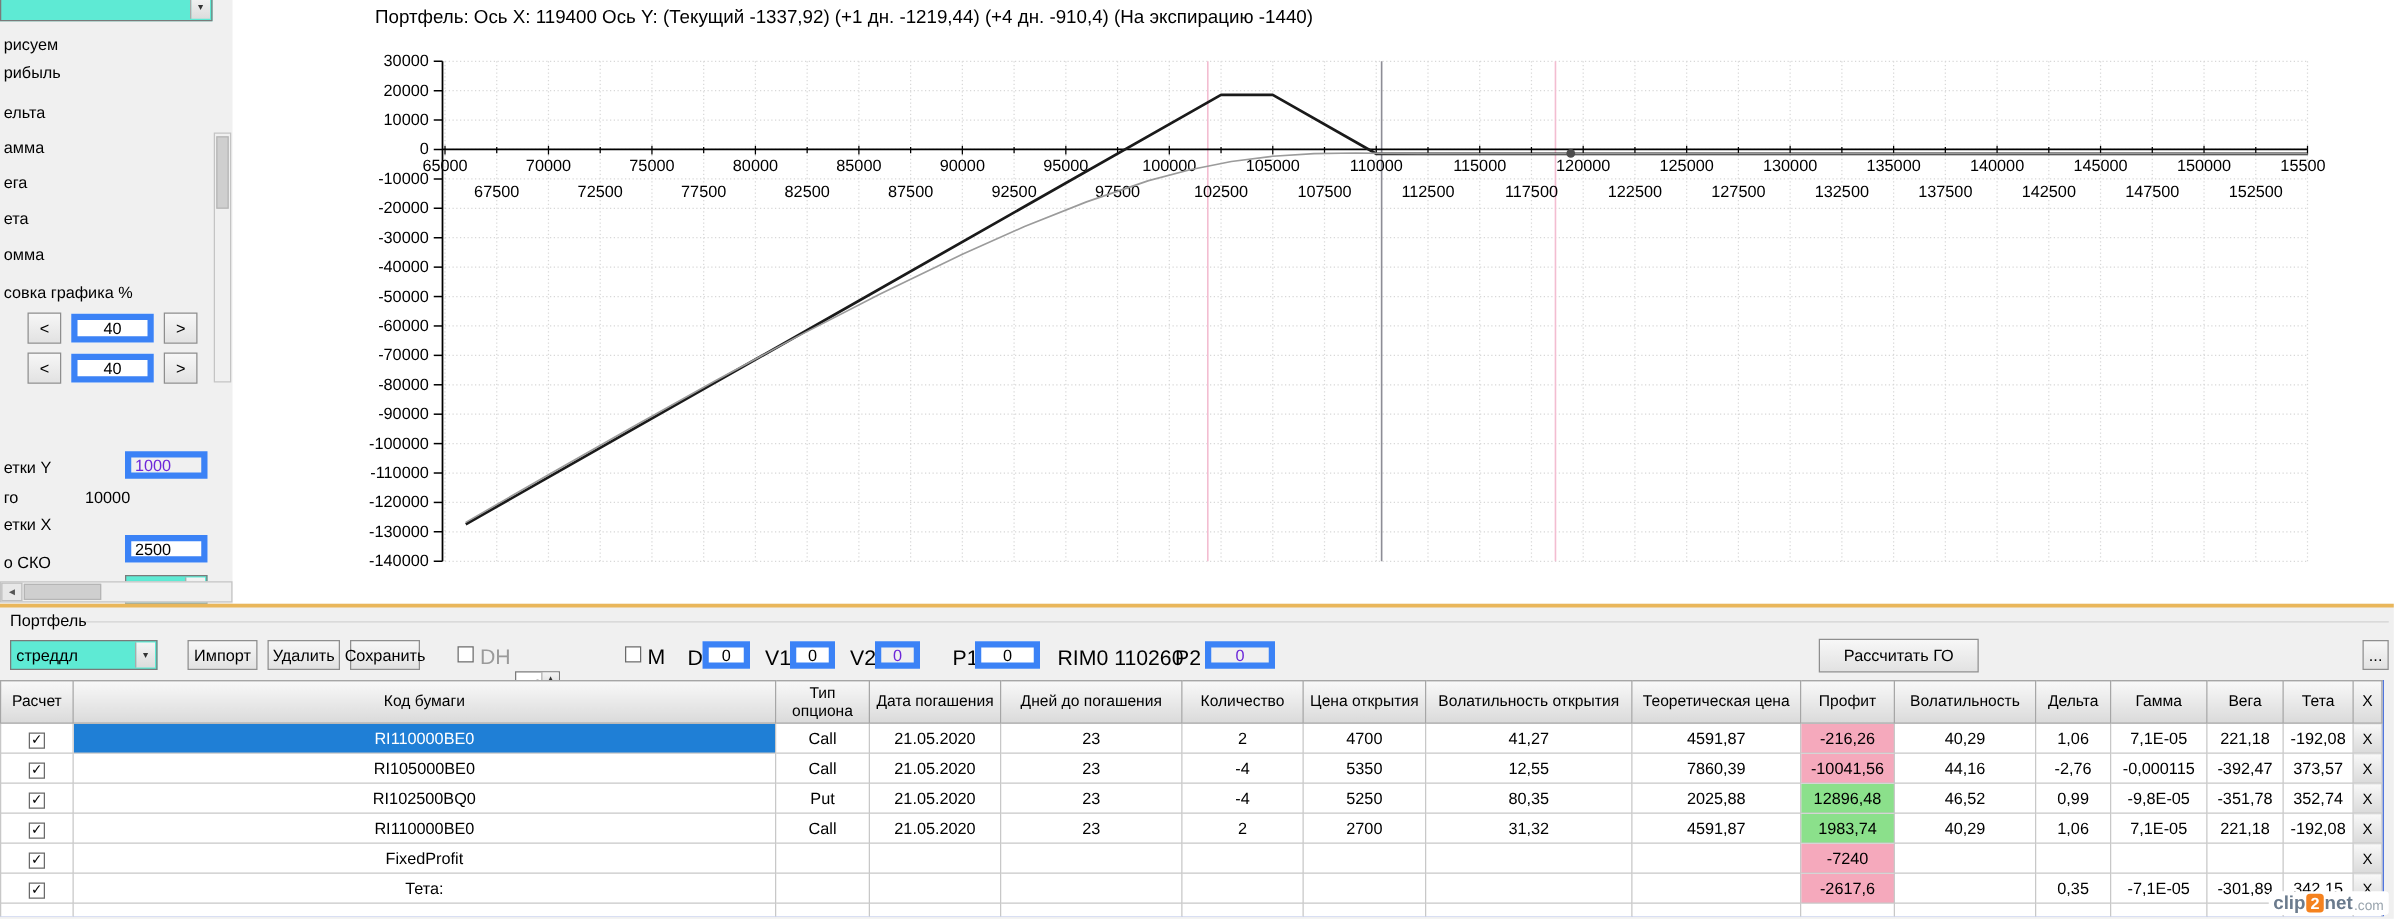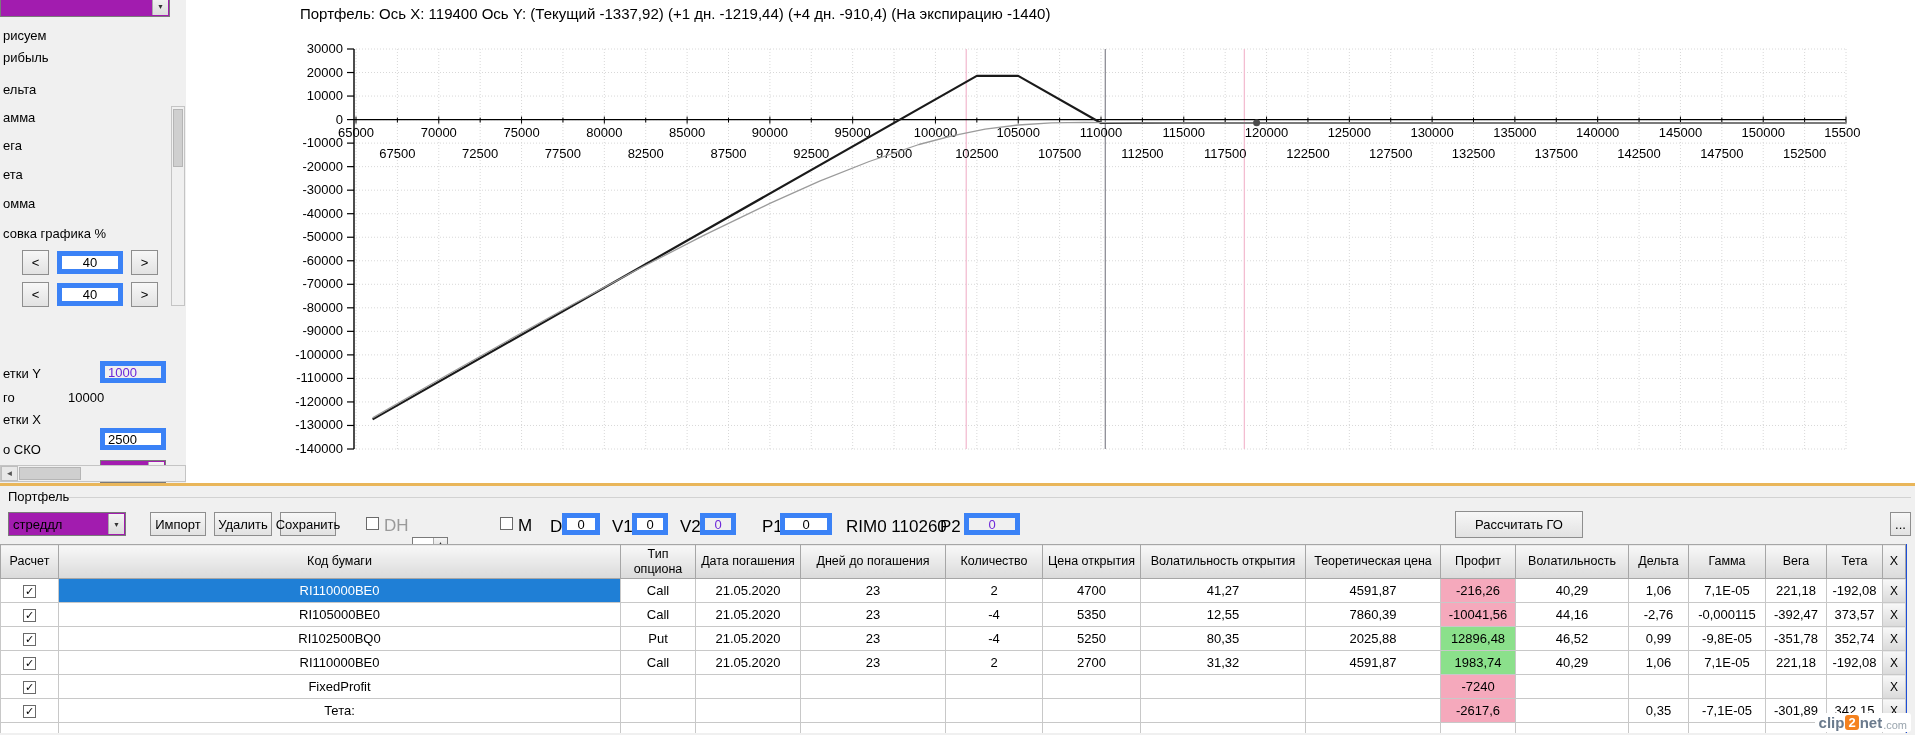--- a/index.html
+++ b/index.html
@@ -12,21 +12,21 @@
   .sidebar{position:absolute;left:0;top:0;width:186px;height:546px;background:#f0f0f0}
   .bottom-panel{position:absolute;left:0;top:483px;width:1915px;height:252px;background:#f0f0f0}
   .accent-line{position:absolute;left:0;top:483px;width:1915px;height:3px;background:var(--accent)}
   .group-line{position:absolute;left:64px;top:497px;right:4px;border-top:1px solid #d2d2d2}
   .group-label{position:absolute;left:8px;top:489px;font-size:13px}
   
   .btn{background:linear-gradient(#f7f7f7,#e2e2e2);border:1px solid #8e8e8e;
        display:flex;align-items:center;justify-content:center;font-size:13px;cursor:default}
   .tb{border:5px solid #3b82f6;background:#fff;font-size:13px;font-family:inherit;padding:1px 3px}
   .tb:disabled{background:#f0f0f0;color:#6d28d9}
-  .combo{border:1px solid #7a7a7a;background:#a21caf;display:flex;align-items:center;padding-left:4px;position:relative}
+  .combo{border:1px solid #7a7a7a;background:#5eead4;display:flex;align-items:center;padding-left:4px;position:relative}
   .combo .arrow{position:absolute;right:1px;top:1px;bottom:1px;width:16px;
       background:linear-gradient(#f4f4f4,#dcdcdc);border-left:1px solid #aaa;
       display:flex;align-items:center;justify-content:center;font-size:7px;color:#333}
   .spin{border:1px solid #7a7a7a;background:#fff;position:relative;display:flex;align-items:center;justify-content:center}
   .spin .ud{position:absolute;right:0;top:0;bottom:0;width:14px;display:flex;flex-direction:column}
   .spin .ud div{flex:1;background:linear-gradient(#f4f4f4,#dcdcdc);border-left:1px solid #aaa;
       font-size:5px;display:flex;align-items:center;justify-content:center;color:#333}
   .cb{width:13px;height:13px;background:#fff;border:1px solid #6a6a6a;display:inline-flex;
       align-items:center;justify-content:center;font-size:11px;line-height:1}
   .lbl{position:absolute;font-size:17px;white-space:nowrap}

